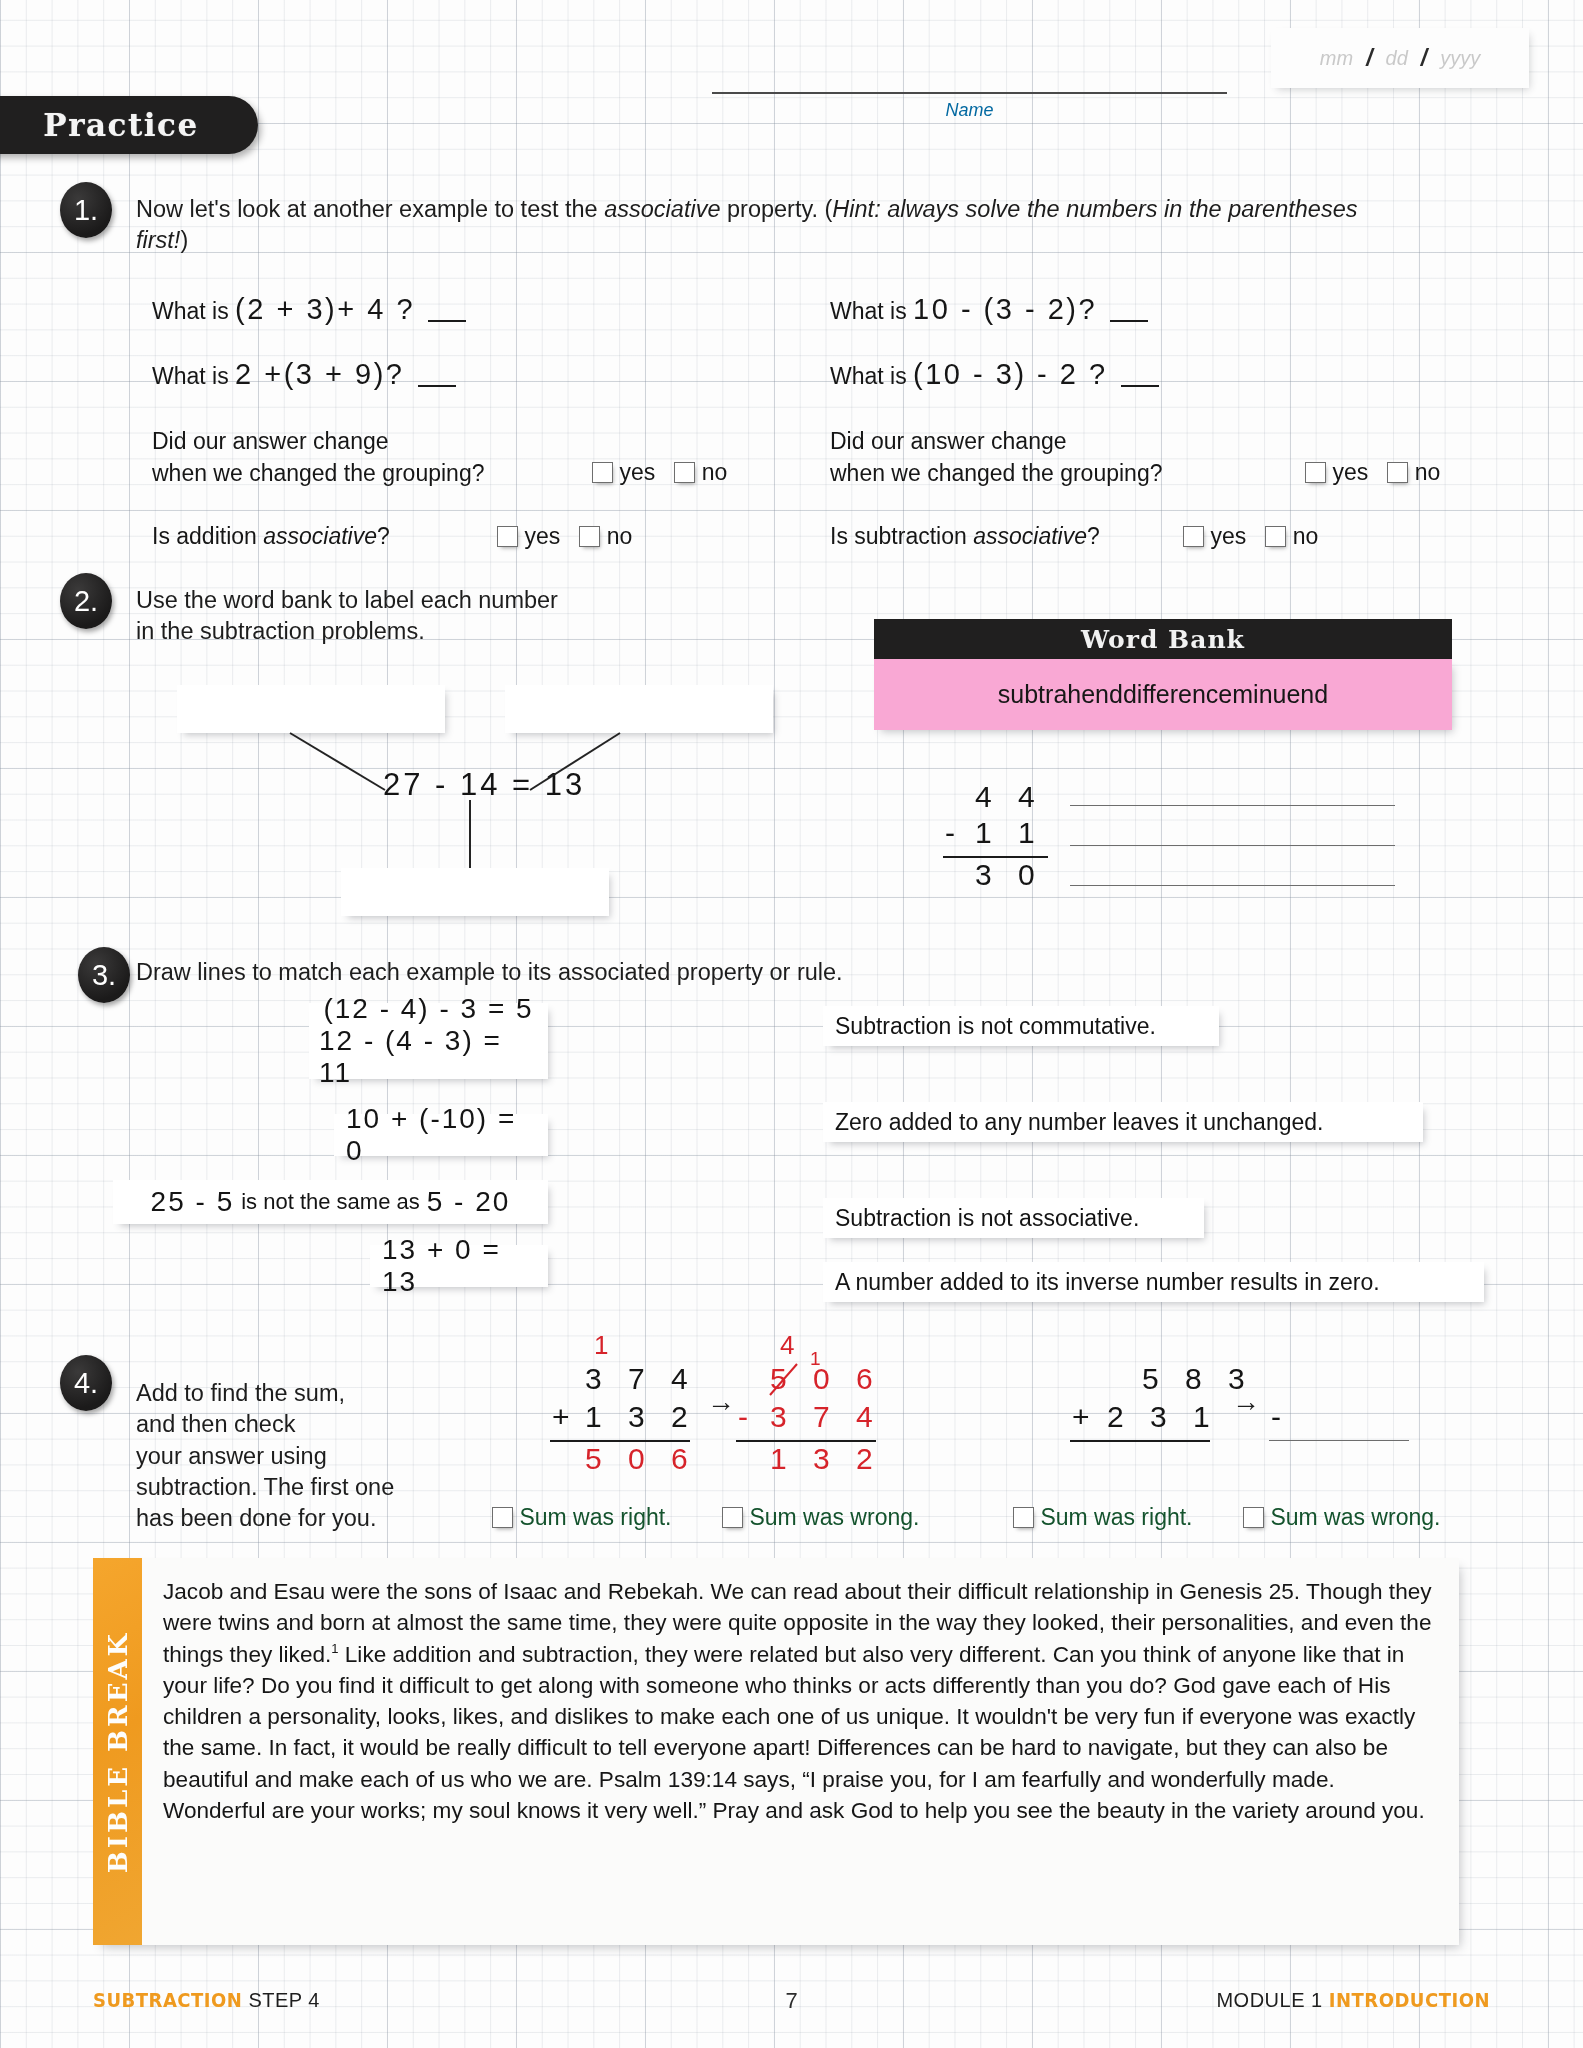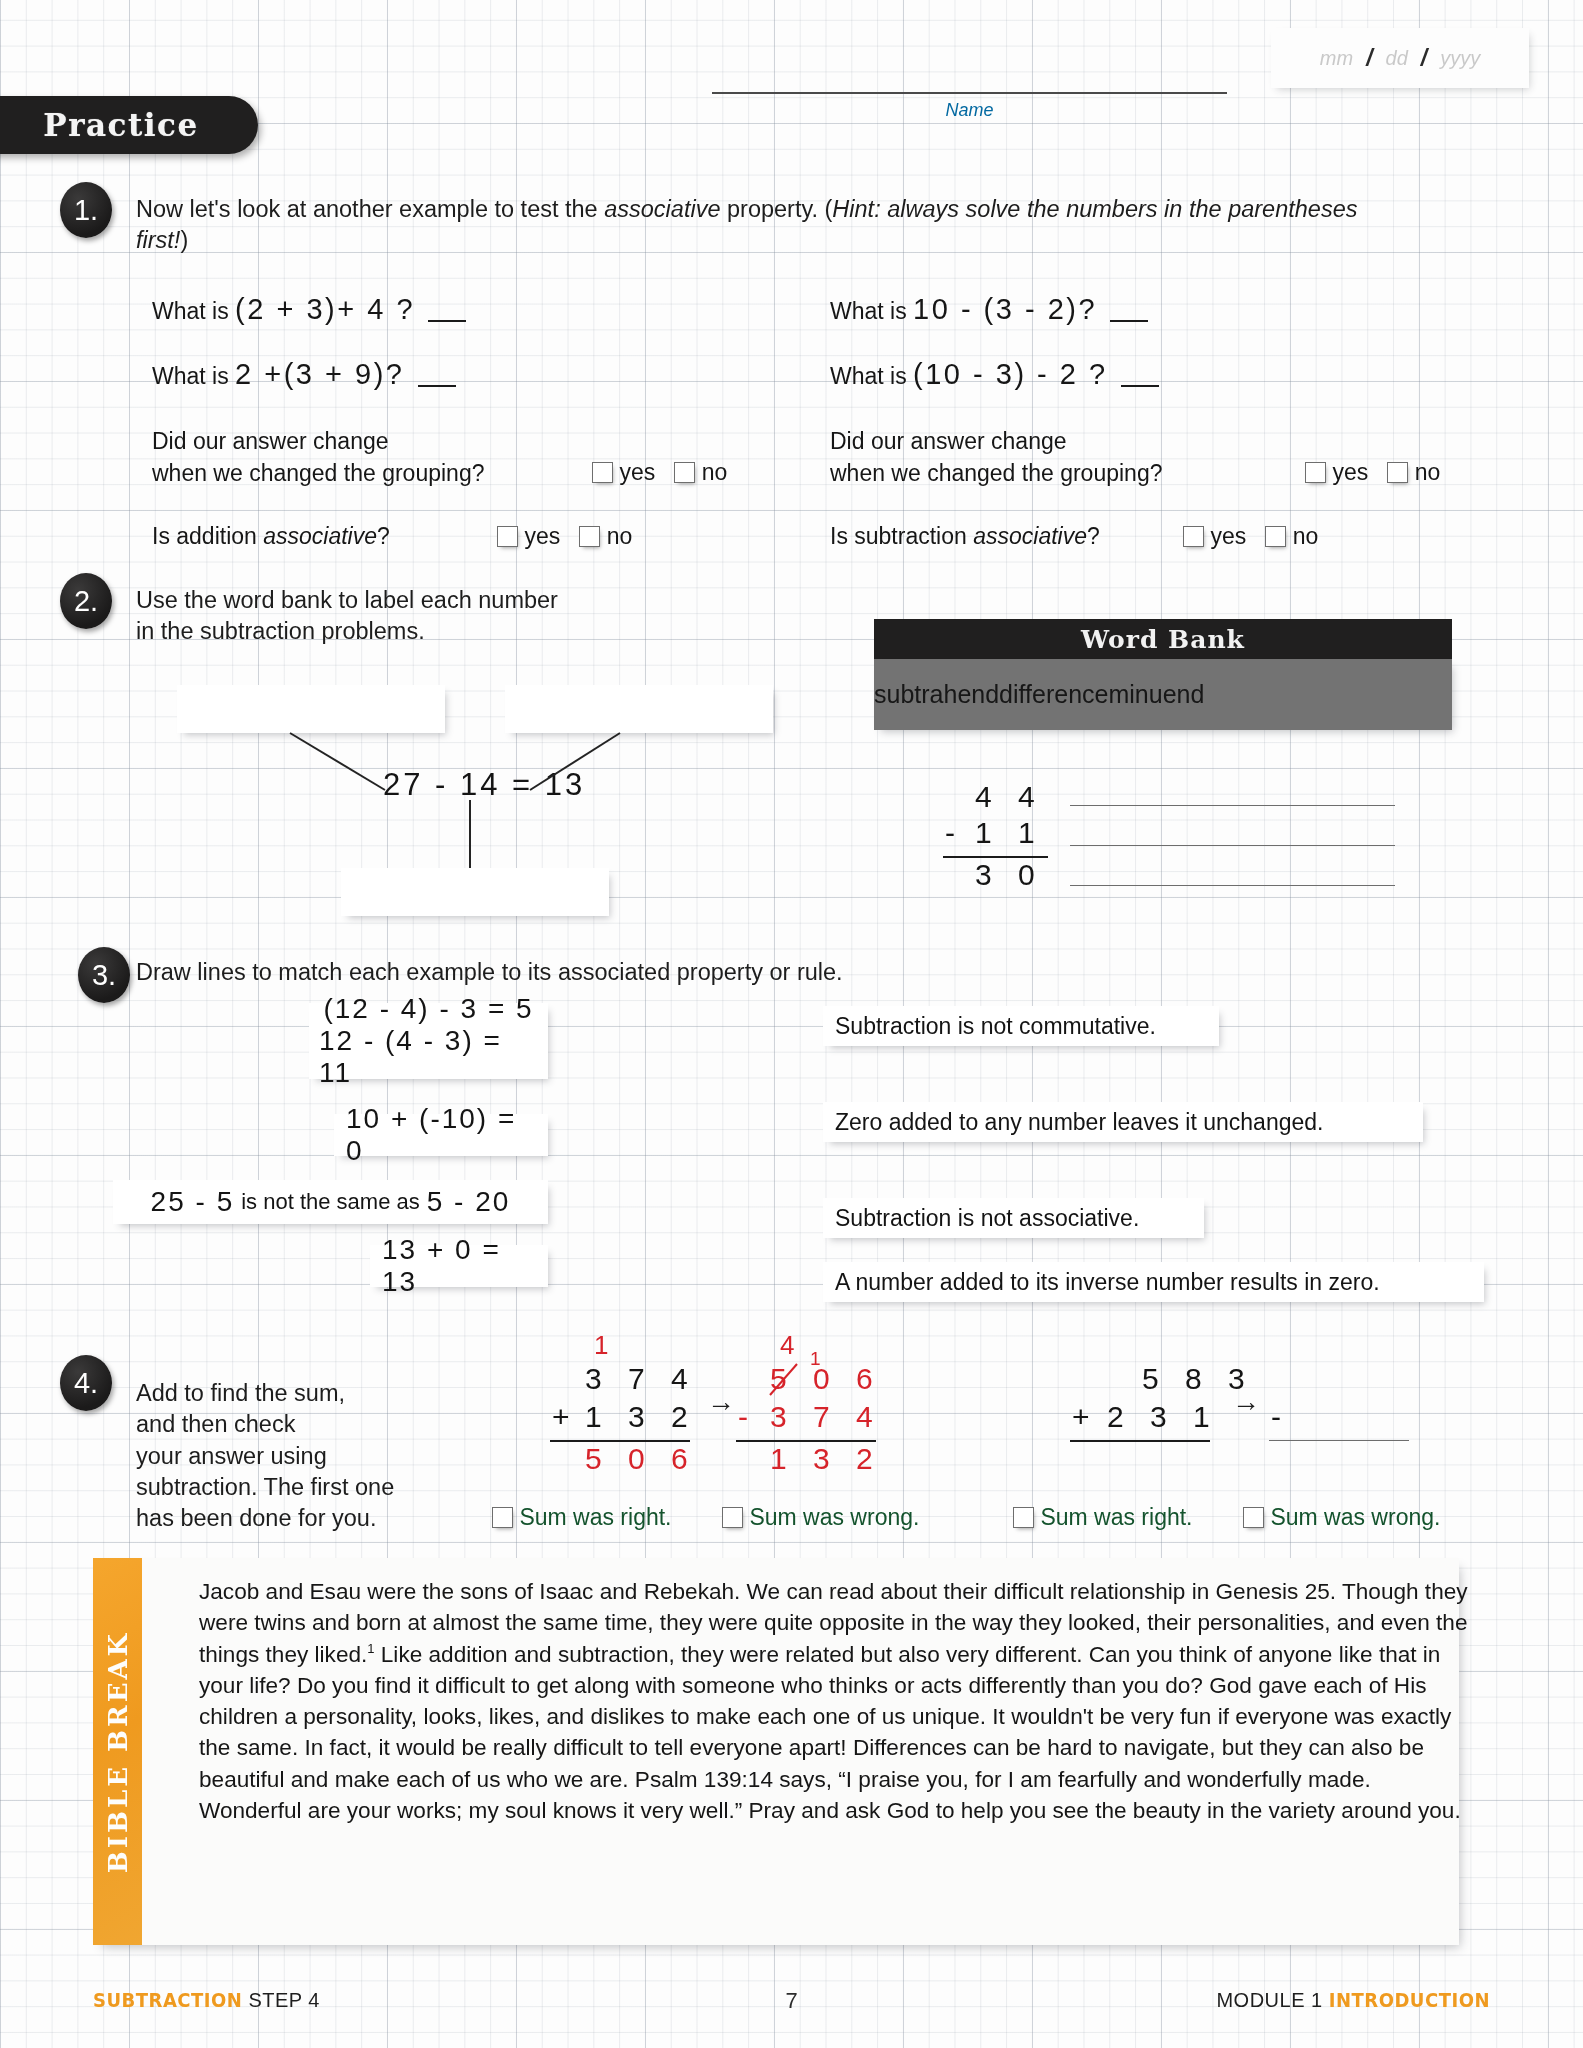--- a/index.html
+++ b/index.html
@@ -80,22 +80,22 @@
   .wordbank-head{
     position:absolute; left:874px; top:619px; width:578px; height:40px;
     background:#201f1f; display:flex; align-items:center; justify-content:center;
   }
   .wordbank-head span{
     font-family:"DejaVu Serif", serif; font-weight:bold; color:#f2f2f2;
     font-size:25px; letter-spacing:1px;
   }
   .wordbank-body{
     position:absolute; left:874px; top:659px; width:578px; height:71px;
-    background:#737373; box-shadow:4px 5px 8px -3px rgba(40,44,55,.26);
-    display:flex; align-items:center; justify-content:flex-start;
+    background:#f9a8d4; box-shadow:4px 5px 8px -3px rgba(40,44,55,.26);
+    display:flex; align-items:center; justify-content:center;
     font-size:25px; color:#171717;
   }
 
   
   .labelbox{ position:absolute; background:#fff; box-shadow:4px 5px 7px -3px rgba(40,44,55,.26); }
 
   .eq-27{ position:absolute; left:383px; top:767px; font-size:31px; letter-spacing:3px; color:#141414; }
 
   svg.connector{ position:absolute; left:0; top:0; width:1583px; height:2048px; pointer-events:none; }
 
@@ -128,21 +128,21 @@
   }
   .bb-tab span{
     position:absolute; left:50%; top:50%;
     transform:translate(-50%,-50%) rotate(-90deg);
     white-space:nowrap;
     font-family:"DejaVu Serif", serif; font-weight:bold;
     color:#fdfdfb; font-size:26px; letter-spacing:3px;
   }
   .bb-text{
     position:absolute; left:70px; top:18px; width:1270px;
-    font-size:22.6px; line-height:1.385; color:#161616;margin-left:36px;
+    font-size:22.6px; line-height:1.385; color:#161616;
   }
   .bb-text sup{ font-size:13px; }
 
   
   .footer{ position:absolute; left:0; top:1988px; width:1583px; height:40px; }
   .f-left{ position:absolute; left:93px; top:0; font-size:20px; letter-spacing:.5px; }
   .f-center{ position:absolute; left:0; top:0; width:1583px; text-align:center;
              font-size:22px; color:#2c2c2c; }
   .f-right{ position:absolute; right:93px; top:0; font-size:20px; letter-spacing:.5px; }
   .orange{ color:#ef9a1f; font-weight:bold; font-family:"DejaVu Sans Condensed","Liberation Sans", sans-serif; }

